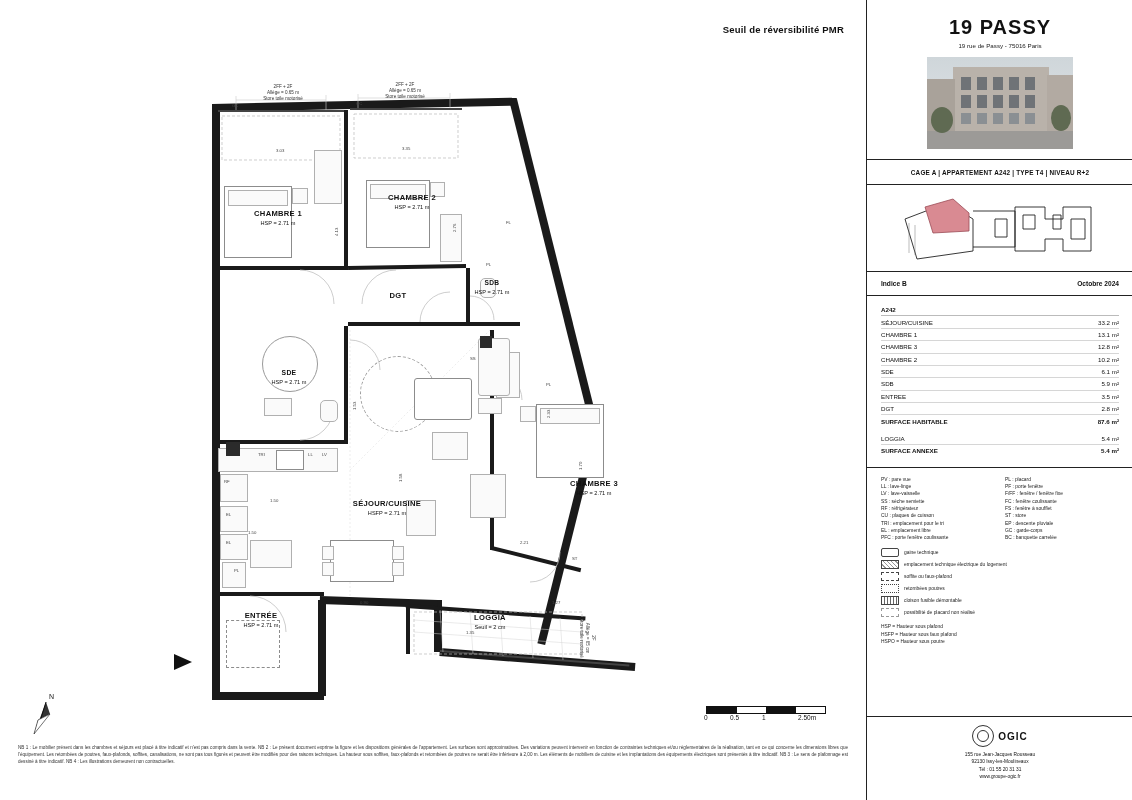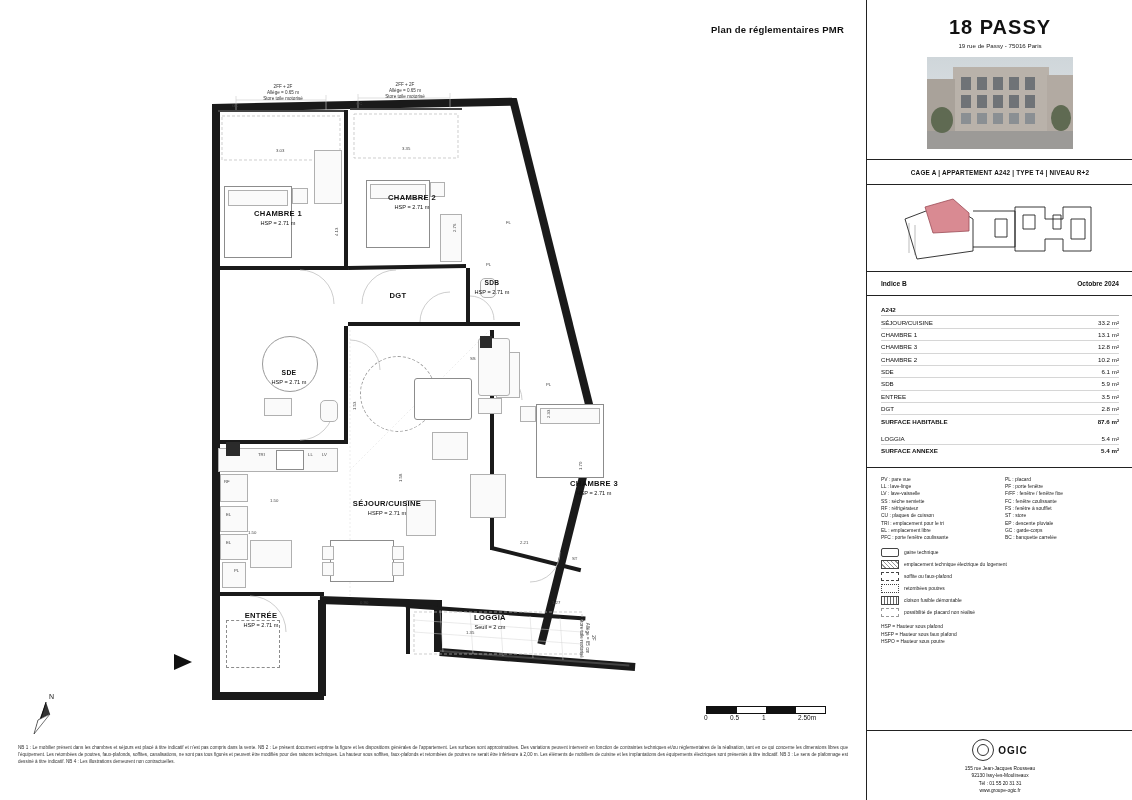--- a/index.html
+++ b/index.html
@@ -69,37 +69,37 @@
 
   #legend{padding:8px 14px 4px;font-size:4.9px;color:#222;line-height:1.5;}
   #legend .cols{display:flex;gap:10px;}
   #legend .cols div{flex:1;}
   #legend .sym{margin-top:6px;}
   #legend .symrow{display:flex;align-items:center;gap:5px;margin-bottom:3px;}
   #legend .symbox{width:16px;height:7px;border:.6px solid #444;flex:none;}
   #legend .hsp{margin-top:6px;line-height:1.6;}
 
   #logos{position:absolute;left:0;right:0;bottom:0;border-top:.9px solid #222;display:flex;}
-  #logos .lcol{flex:1;padding:8px 6px 6px;text-align:center;font-size:4.8px;line-height:1.5;}
+  #logos .lcol{flex:1;padding:8px 6px 20px;text-align:center;font-size:4.8px;line-height:1.5;}
   #logos .lcol.right{border-left:.9px solid #222;}
   .ogic-mark{display:flex;align-items:center;justify-content:center;gap:4px;margin-bottom:4px;}
   .ogic-spiral{width:20px;height:20px;border-radius:50%;border:1.6px solid #333;position:relative;}
   .ogic-spiral:after{content:"";position:absolute;left:4px;top:4px;right:4px;bottom:4px;border-radius:50%;border:1.4px solid #333;}
   .ogic-txt{font-size:10px;font-weight:bold;letter-spacing:1px;}
   .galia-txt{font-size:13px;font-weight:bold;letter-spacing:2px;color:#7a1f2b;}
   .galia-sub{font-size:4.4px;letter-spacing:3px;color:#7a1f2b;margin-top:-1px;margin-bottom:4px;}
 </style>
 </head>
 <body>
 
 <div id="page">
 
   <div id="planarea">
 
-    <div id="plantitle">Plan de réglementaires PMR</div>
+    <div id="plantitle">Seuil de réversibilité PMR</div>
 
     <div class="wall" style="left:212px;top:104px;width:8px;height:596px;"></div>
     <div class="wall" style="left:212px;top:104px;width:300px;height:8px;transform:rotate(-1.2deg);transform-origin:0 0;"></div>
     <div class="wall" style="left:508px;top:98px;width:8px;height:4px;"></div>
     <div class="wall" style="left:509px;top:100px;width:8px;height:330px;transform:rotate(-14deg);transform-origin:0 0;"></div>
     <div class="wall" style="left:593px;top:420px;width:8px;height:230px;transform:rotate(14deg);transform-origin:0 0;"></div>
     <div class="wall" style="left:440px;top:648px;width:196px;height:8px;transform:rotate(4.4deg);transform-origin:0 0;"></div>
     <div class="wall" style="left:434px;top:600px;width:8px;height:52px;"></div>
     <div class="wall" style="left:320px;top:596px;width:118px;height:8px;transform:rotate(2deg);transform-origin:0 0;"></div>
     <div class="wall" style="left:212px;top:692px;width:112px;height:8px;"></div>
@@ -316,21 +316,21 @@
         <span style="left:92px;">2.50m</span>
       </div>
     </div>
 
     <div id="notes">NB 1 : Le mobilier présent dans les chambres et séjours est placé à titre indicatif et n'est pas compris dans la vente. NB 2 : Le présent document exprime la figure et les dispositions générales de l'appartement. Les surfaces sont approximatives. Des variations peuvent intervenir en fonction de contraintes techniques et/ou réglementaires de la réalisation, tant en ce qui concerne les dimensions libres que l'équipement. Les retombées de poutres, faux-plafonds, soffites, canalisations, ne sont pas tous figurés et peuvent être modifiés pour des raisons techniques. La hauteur sous soffites, faux-plafonds et retombées de poutres ne serait être inférieure à 2,00 m. Les éléments de mobiliers de cuisine et les implantations des équipements électriques sont présentés à titre indicatif. NB 3 : Le sens de plafonnage est dessiné à titre indicatif. NB 4 : Les illustrations demeurent non contractuelles.</div>
   </div>
 
   <div id="panel">
 
     <div id="brand">
-      <div class="name">18 PASSY</div>
+      <div class="name">19 PASSY</div>
       <div class="addr">19 rue de Passy - 75016 Paris</div>
     </div>
 
     <div id="photo">
       <div class="ph-sky"></div>
       <div class="ph-bldg" style="left:26px;top:10px;width:96px;height:66px;"></div>
       <div class="ph-bldg" style="left:0px;top:22px;width:28px;height:54px;background:#a9a29a;"></div>
       <div class="ph-bldg" style="left:120px;top:18px;width:26px;height:58px;background:#b2aaa2;"></div>
       <div class="ph-win" style="left:34px;top:20px;width:10px;height:13px;"></div>
       <div class="ph-win" style="left:50px;top:20px;width:10px;height:13px;"></div>

